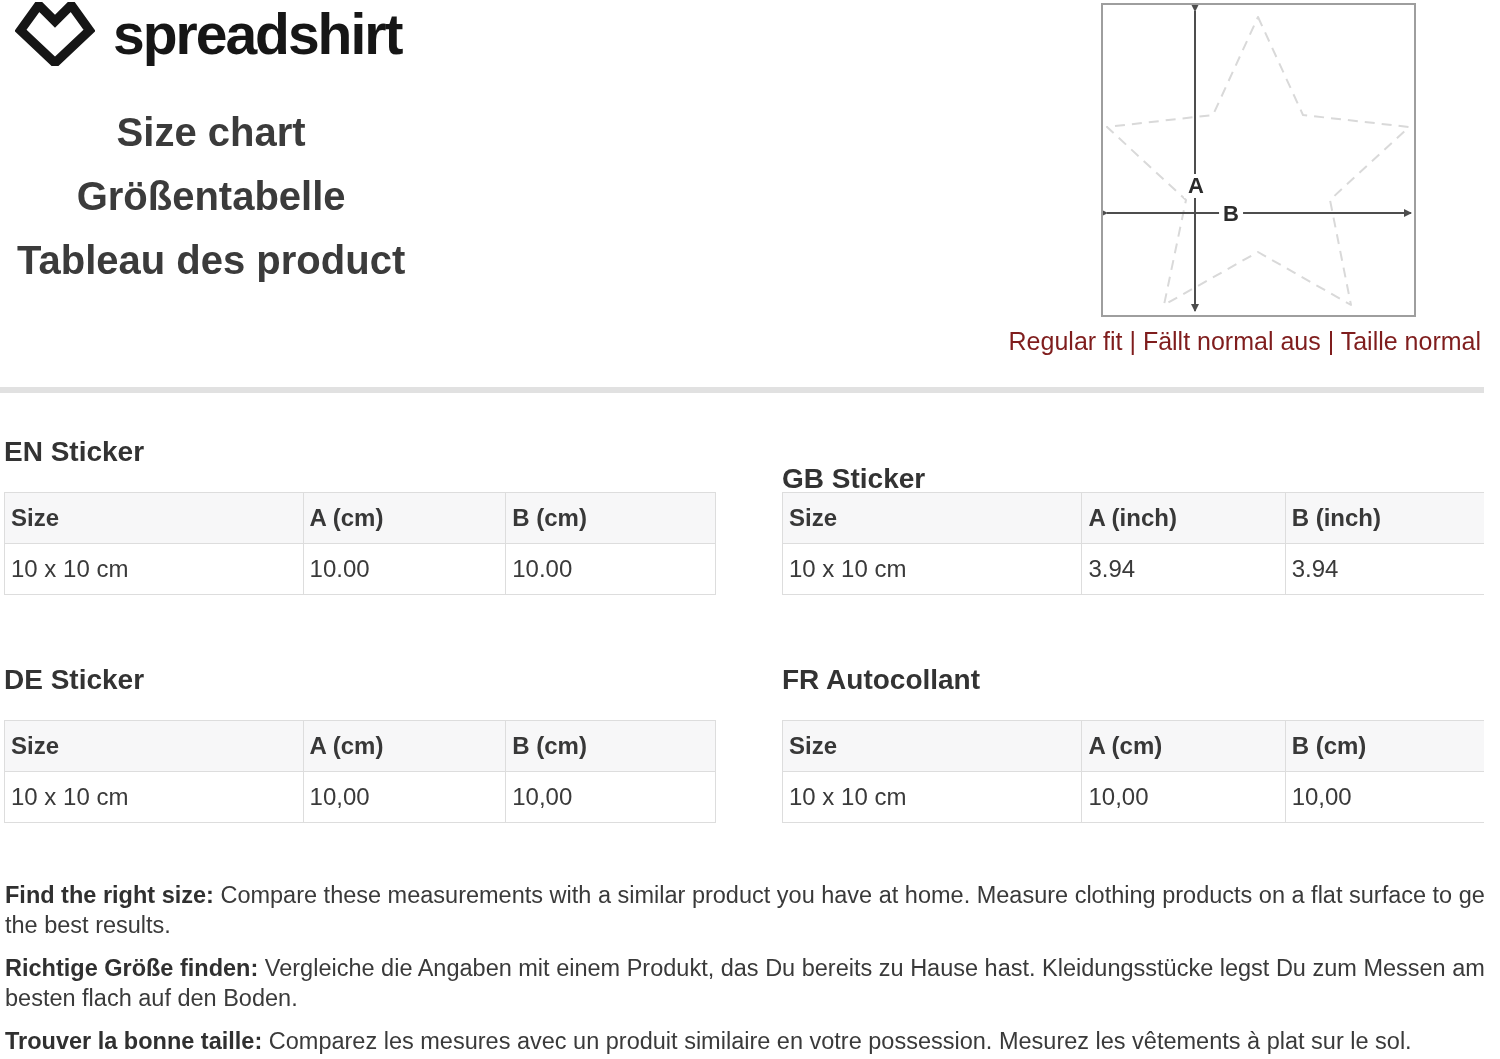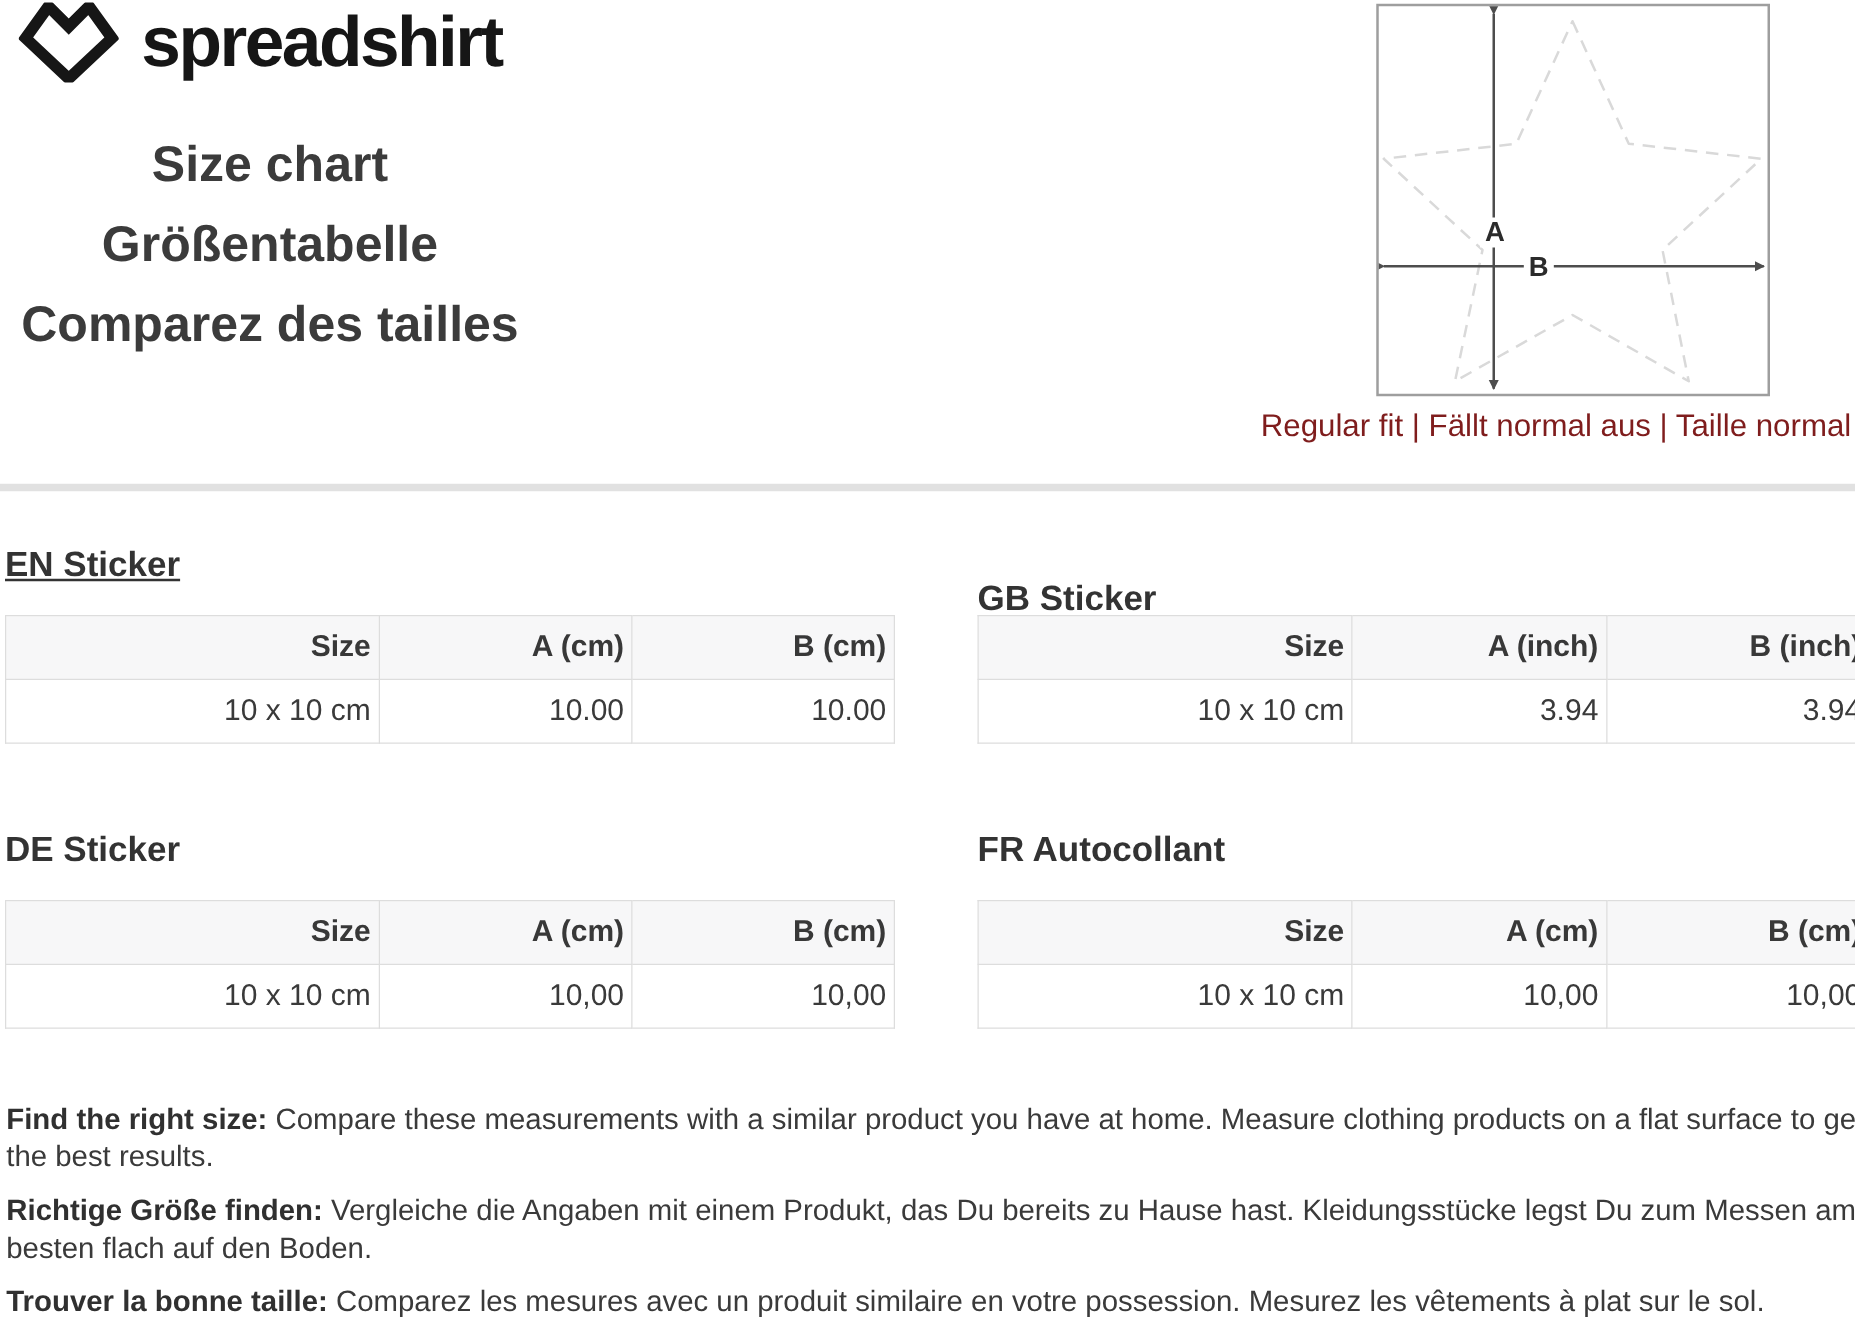--- a/index.html
+++ b/index.html
@@ -79,37 +79,37 @@
 
   
   .section-title {
     position: absolute;
     font-size: 28px;
     font-weight: 700;
     color: #333333;
     line-height: 32px;
   }
   .tbl-wrap { position: absolute; }
-  .pos-en-title { left: 4px;   top: 436px; text-decoration: underline; }
+  .pos-en-title { left: 4px;   top: 436px; }
   .pos-gb-title { left: 782px; top: 436px; margin-top: 27px; }
   .pos-de-title { left: 4px;   top: 664px; }
   .pos-fr-title { left: 782px; top: 664px; }
   .pos-en-table { left: 4px;   top: 492px; width: 712px; }
   .pos-gb-table { left: 782px; top: 492px; width: 714px; }
   .pos-de-table { left: 4px;   top: 720px; width: 712px; }
   .pos-fr-table { left: 782px; top: 720px; width: 714px; }
 
   table.size-table {
     width: 100%;
     border-collapse: collapse;
     background: #ffffff;
   }
   table.size-table th, table.size-table td {
     border: 1px solid #dddddd;
-    text-align: right;
+    text-align: left;
     font-size: 24px;
     height: 51px;
     color: #3a3a3a;
     padding: 0 6px;
   }
   table.size-table th {
     background: #f7f7f8;
     font-weight: 700;
     color: #383838;
   }
@@ -139,21 +139,21 @@
   <div class="brand">
     <svg width="80" height="64" viewBox="0 0 76 63">
       <polygon points="4,28 22,3 38,19 54,3 72,28 38,60" fill="none" stroke="#161616" stroke-width="9" stroke-linejoin="miter"></polygon>
     </svg>
     <div class="brand-wordmark">spreadshirt</div>
   </div>
 
   <div class="titles">
     <h2>Size chart</h2>
     <h2>Größentabelle</h2>
-    <h2>Comparez des tailles</h2>
+    <h2>Tableau des product</h2>
   </div>
 
   <div class="diagram">
     <svg width="311" height="310" viewBox="0 0 311 310">
       <defs>
         <marker id="ah" markerWidth="10" markerHeight="10" refX="7" refY="4" orient="auto" markerUnits="userSpaceOnUse">
           <path d="M0,0 L8,4 L0,8 Z" fill="#4d4d4d"></path>
         </marker>
       </defs>
 

